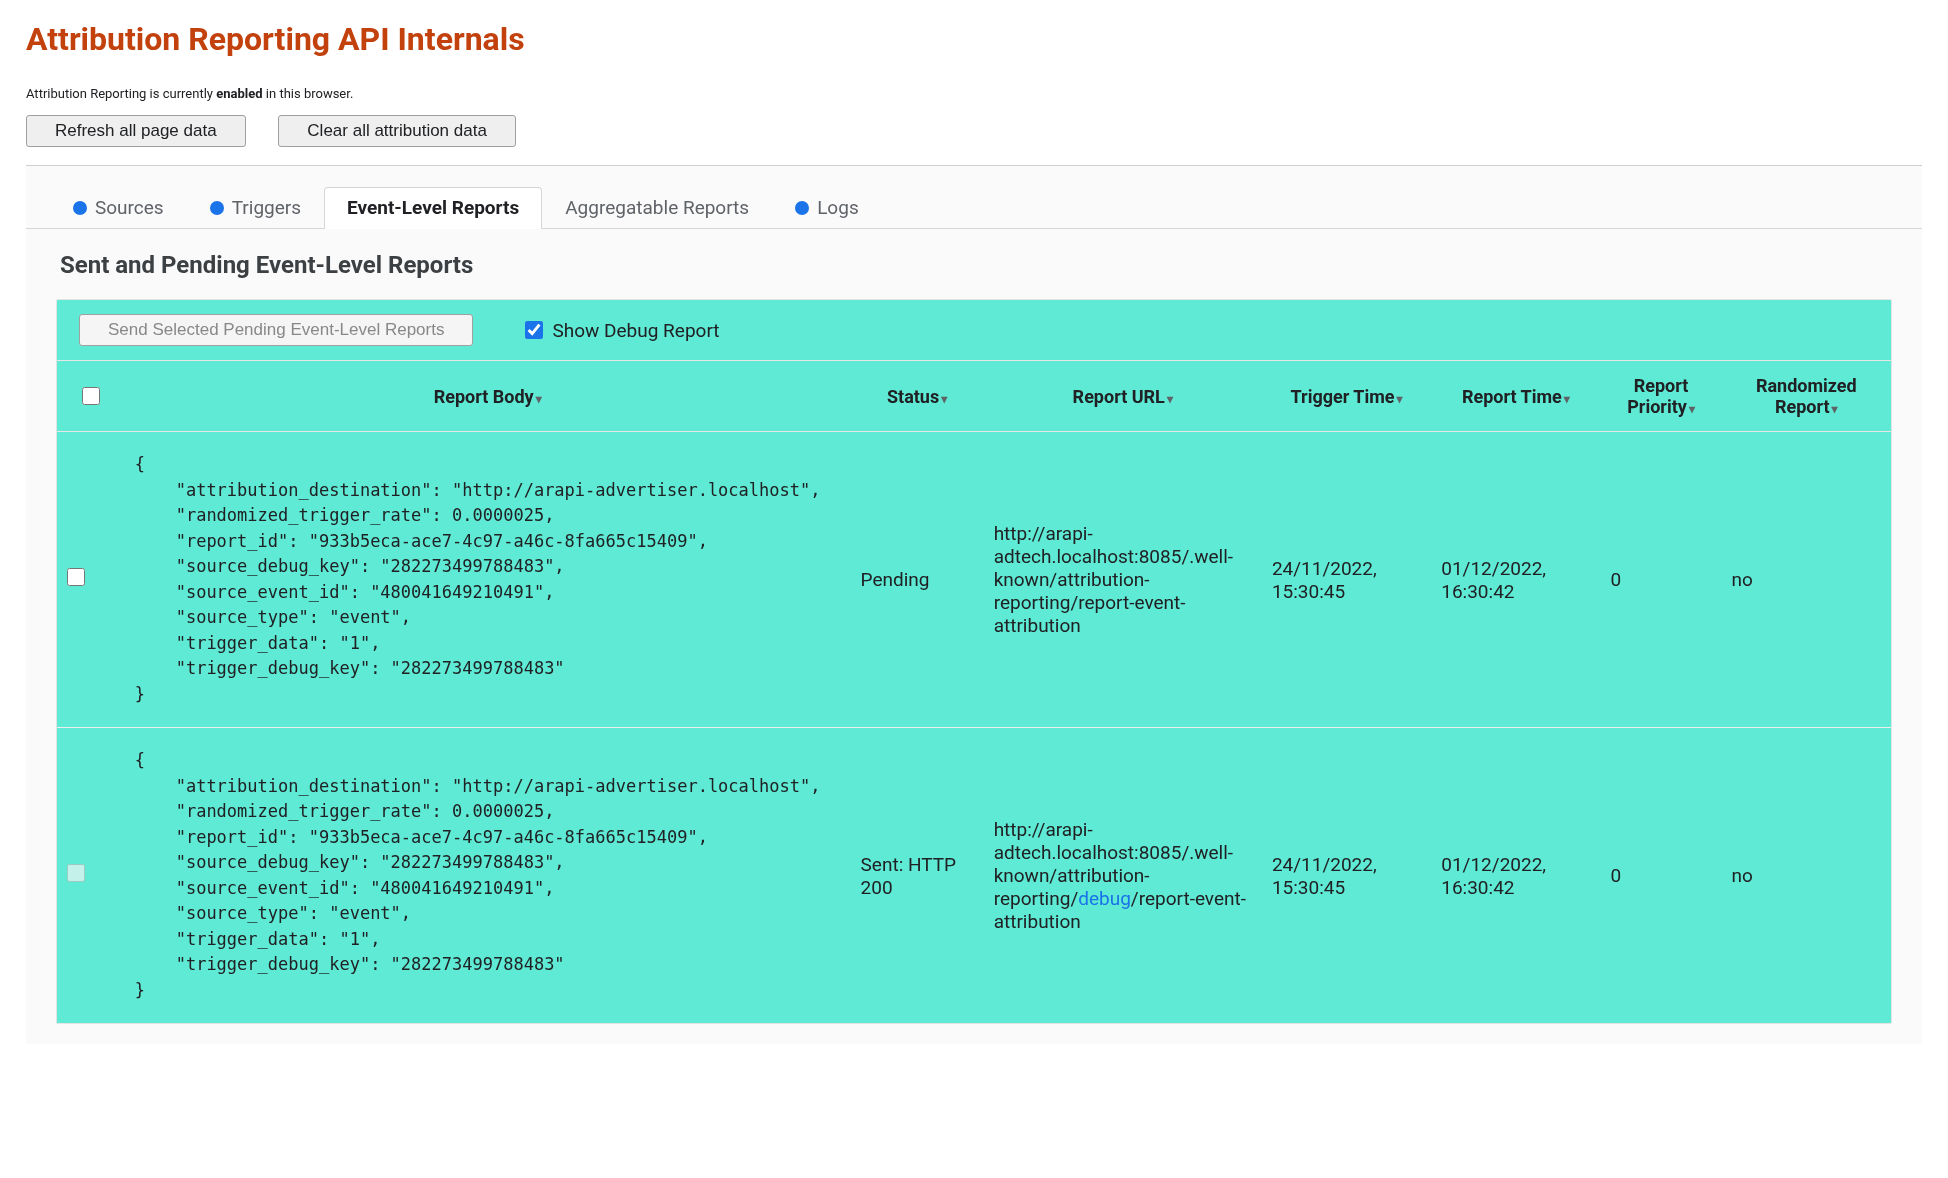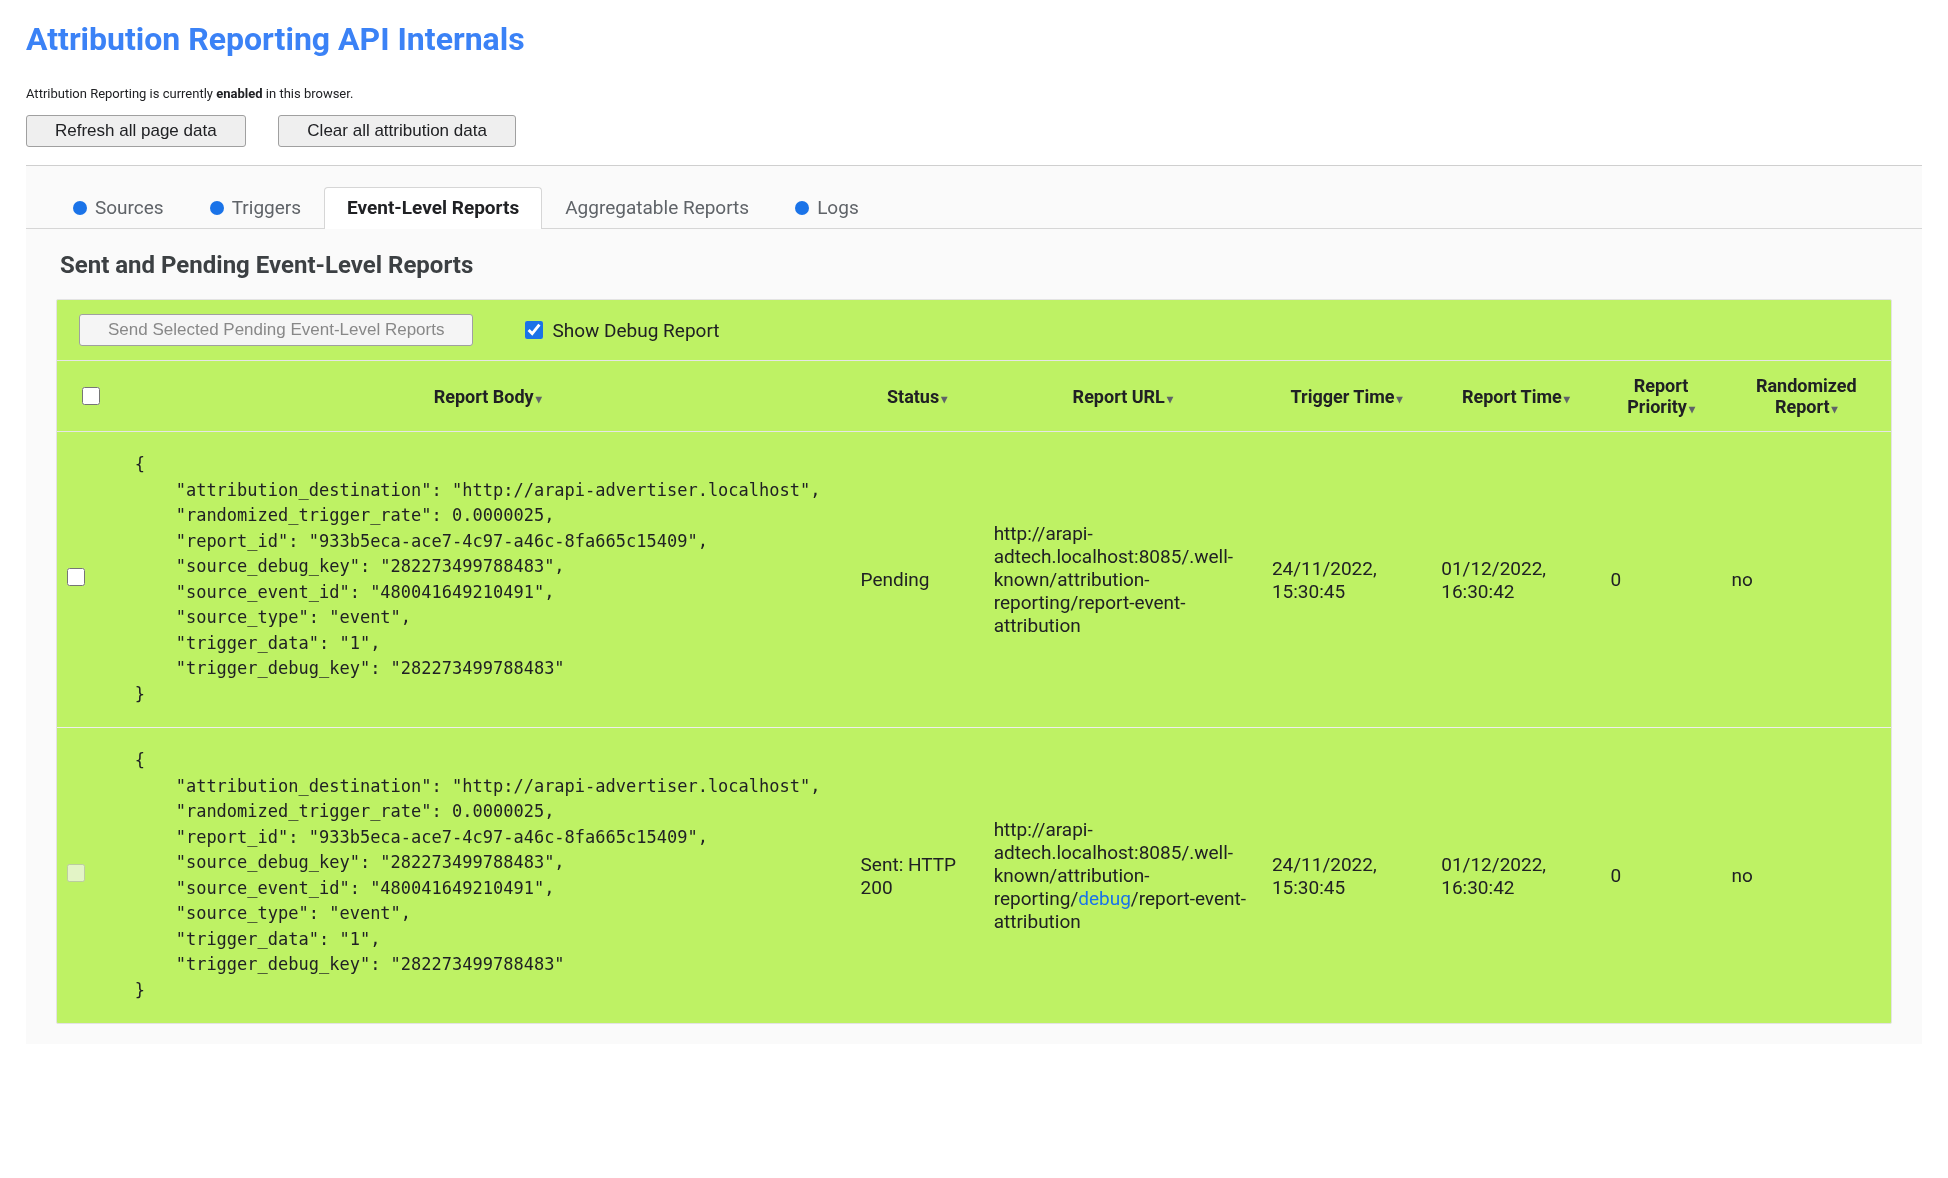--- a/index.html
+++ b/index.html
@@ -7,21 +7,21 @@
     margin: 0;
     padding: 20px 26px;
     font-family: -apple-system, BlinkMacSystemFont, "Segoe UI", Roboto, Arial, sans-serif;
     color: #202124;
     font-size: 19px;
     background: #fff;
   }
   h1 {
     font-size: 32px;
     font-weight: 700;
-    color: #3b82f6;
+    color: #c2410c;
     margin: 0 0 28px 0;
   }
   .status-line {
     font-size: 13px;
     margin-bottom: 14px;
     color: #202124;
   }
   .btn {
     display: inline-block;
     padding: 5px 28px;
@@ -85,21 +85,21 @@
   }
   .section-title {
     font-size: 24px;
     font-weight: 700;
     margin: 22px 0 20px 34px;
     color: #3c4043;
   }
   .card {
     margin: 0 30px;
     border: 1px solid #e3e3e3;
-    background: #bef264;
+    background: #5eead4;
     border-radius: 2px;
   }
   .toolbar {
     display: flex;
     align-items: center;
     padding: 14px 22px;
     gap: 48px;
     border-bottom: 1px solid #e6e6e6;
   }
   .chk-label {

